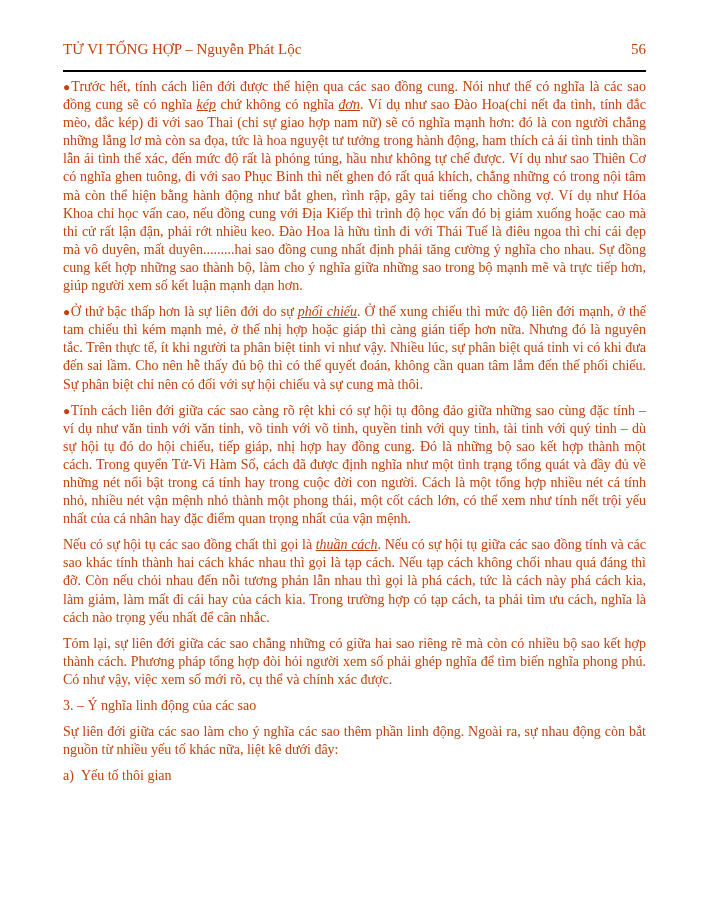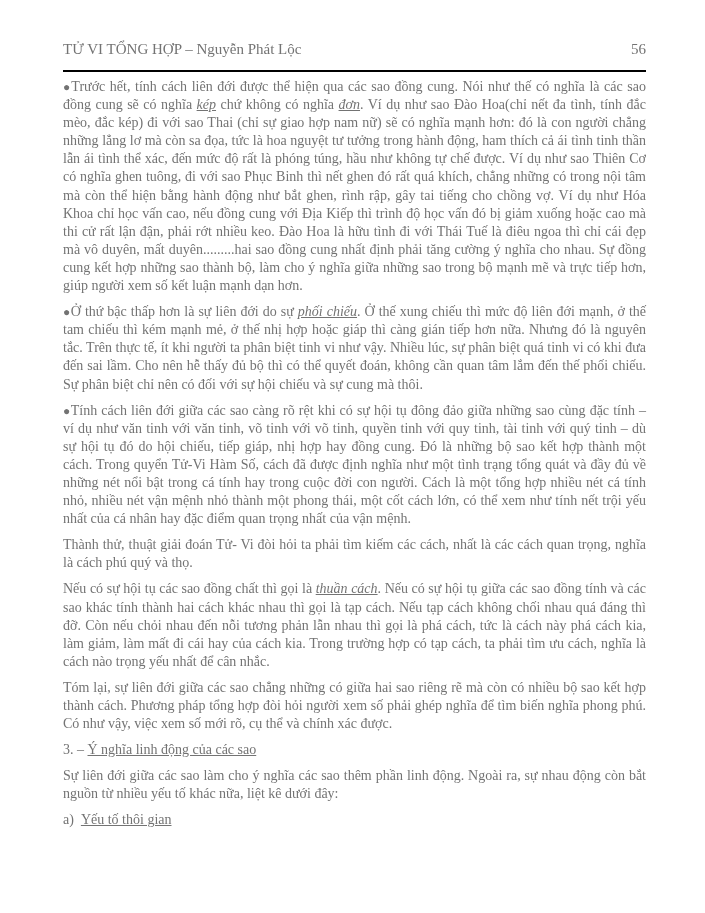--- a/index.html
+++ b/index.html
@@ -6,21 +6,21 @@
     margin: 0;
     padding: 0;
     background: #ffffff;
   }
   .page {
     position: relative;
     width: 705px;
     height: 913px;
     box-sizing: border-box;
     background: #ffffff;
-    color: #737373;
+    color: #c2410c;
     font-family: "Liberation Serif", "DejaVu Serif", serif;
     padding: 40px 59px 0 63px;
     overflow: hidden;
   }
   .header-row {
     display: flex;
     justify-content: space-between;
     align-items: baseline;
     font-size: 15px;
     line-height: 19px;
@@ -38,39 +38,37 @@
     text-align: justify;
   }
   .page-body p.no-justify {
     text-align: left;
   }
   .seg.ui {
     font-style: italic;
     text-decoration: underline;
   }
   .seg.u {
-    text-decoration: underline;
   }
   .bullet-glyph {
     font-size: 12px;
   }
 </style>
 </head>
 <body>
 
 <div class="page">
   <div class="header-row">
     <span>TỬ VI TỔNG HỢP – Nguyễn Phát Lộc</span>
     <span>56</span>
   </div>
   <div class="header-rule"></div>
   <div class="page-body">
       <p><span class="bullet-glyph">●</span><span class="seg">Trước hết, tính cách liên đới được thể hiện qua các sao đồng cung.  Nói như thế có nghĩa là các sao đồng cung sẽ có nghĩa </span><span class="seg ui">kép</span><span class="seg"> chứ không có nghĩa </span><span class="seg ui">đơn</span><span class="seg">.  Ví dụ như sao Đào Hoa(chỉ nết đa tình, tính đắc mèo, đắc kép) đi với sao Thai (chỉ sự giao hợp nam nữ)  sẽ có nghĩa mạnh hơn:  đó là con người chẳng những lẳng lơ mà còn sa đọa, tức là hoa nguyệt tư tưởng trong hành động, ham thích cả ái tình tinh thần lẫn ái tình thể xác, đến mức độ rất là phóng túng, hầu như không tự chế được.  Ví dụ như sao Thiên Cơ có nghĩa ghen tuông, đi với sao Phục Binh thì nết ghen đó rất quá khích, chẳng những có trong nội tâm mà còn thể hiện bằng hành động như bắt ghen, rình rập, gây tai tiếng cho chồng vợ.  Ví dụ như Hóa Khoa chỉ học vấn cao, nếu đồng cung với Địa Kiếp thì trình độ học vấn đó bị giảm xuống hoặc cao mà thi cử rất lận đận, phải rớt nhiều keo.  Đào Hoa là hữu tình đi với Thái Tuế là điêu ngoa thì chỉ cái đẹp mà vô duyên, mất duyên.........hai sao đồng cung nhất định phải tăng cường ý nghĩa cho nhau.  Sự đồng cung kết hợp những sao thành bộ, làm cho ý nghĩa giữa những sao trong bộ mạnh mẽ và trực tiếp hơn, giúp người xem số kết luận mạnh dạn hơn.</span></p>
       <p><span class="bullet-glyph">●</span><span class="seg">Ở thứ bậc thấp hơn là sự liên đới do sự </span><span class="seg ui">phối chiếu</span><span class="seg">.  Ở thế xung chiếu thì mức độ liên đới mạnh, ở thế tam chiếu thì kém mạnh mẻ, ở thế nhị hợp hoặc giáp thì càng gián tiếp hơn nữa.  Nhưng đó là nguyên tắc.  Trên thực tế, ít khi người ta phân biệt tinh vi như vậy.  Nhiều lúc, sự phân biệt quá tinh vi có khi đưa đến sai lầm.  Cho nên hễ thấy đủ bộ thì có thể quyết đoán, không cần quan tâm lắm đến thế phối chiếu.  Sự phân biệt chỉ nên có đối với sự hội chiếu và sự cung mà thôi.</span></p>
       <p><span class="bullet-glyph">●</span><span class="seg">Tính cách liên đới giữa các sao càng rõ rệt khi có sự hội tụ đông đảo giữa những sao cùng đặc tính – ví dụ như văn tinh với văn tinh, võ tinh với võ tinh, quyền tinh với quy tinh, tài tinh với quý tinh – dù sự hội tụ đó do hội chiếu, tiếp giáp, nhị hợp hay đồng cung.  Đó là những bộ sao kết hợp thành một cách.  Trong quyển Tử-Vi Hàm Số, cách đã được định nghĩa như một tình trạng tổng quát và đầy đủ về những nét nổi bật trong cá tính hay trong cuộc đời con người.  Cách là một tổng hợp nhiều nét cá tính nhỏ, nhiều nét vận mệnh nhỏ thành một phong thái, một cốt cách lớn, có thể xem như tính nết trội yếu nhất của cá nhân hay đặc điểm quan trọng nhất của vận mệnh.</span></p>
-      <p><span class="seg">Thành thử, thuật giải đoán Tử- Vi đòi hỏi ta phải tìm kiếm các cách, nhất là các cách quan trọng, nghĩa là cách phú quý và thọ.</span></p>
       <p><span class="seg">Nếu có sự hội tụ các sao đồng chất thì gọi là </span><span class="seg ui">thuần cách</span><span class="seg">.  Nếu có sự hội tụ giữa các sao đồng tính và các sao khác tính thành hai cách khác nhau thì gọi là tạp cách.  Nếu tạp cách không chối nhau quá đáng thì đỡ.  Còn nếu chỏi nhau đến nỗi tương phản lẫn nhau thì gọi là phá cách, tức là cách này phá cách kia, làm giảm, làm mất đi cái hay của cách kia.  Trong trường hợp có tạp cách, ta phải tìm ưu cách, nghĩa là cách nào trọng yếu nhất để cân nhắc.</span></p>
       <p><span class="seg">Tóm lại, sự liên đới giữa các sao chẳng những có giữa hai sao riêng rẽ mà còn có nhiều bộ sao kết hợp thành cách.  Phương pháp tổng hợp đòi hỏi người xem số phải ghép nghĩa để tìm biến nghĩa phong phú.  Có như vậy, việc xem số mới rõ, cụ thể và chính xác được.</span></p>
       <p class="no-justify"><span class="seg">3. – </span><span class="seg u">Ý nghĩa linh động của các sao</span></p>
       <p><span class="seg">Sự liên đới giữa các sao làm cho ý nghĩa các sao thêm phần linh động. Ngoài ra, sự nhau động còn bắt nguồn từ nhiều yếu tố khác nữa, liệt kê dưới đây:</span></p>
       <p class="no-justify"><span class="seg">a)&nbsp;&nbsp;</span><span class="seg u">Yếu tố thôi gian</span></p>
     </div>
 </div>
 
 </body></html>

